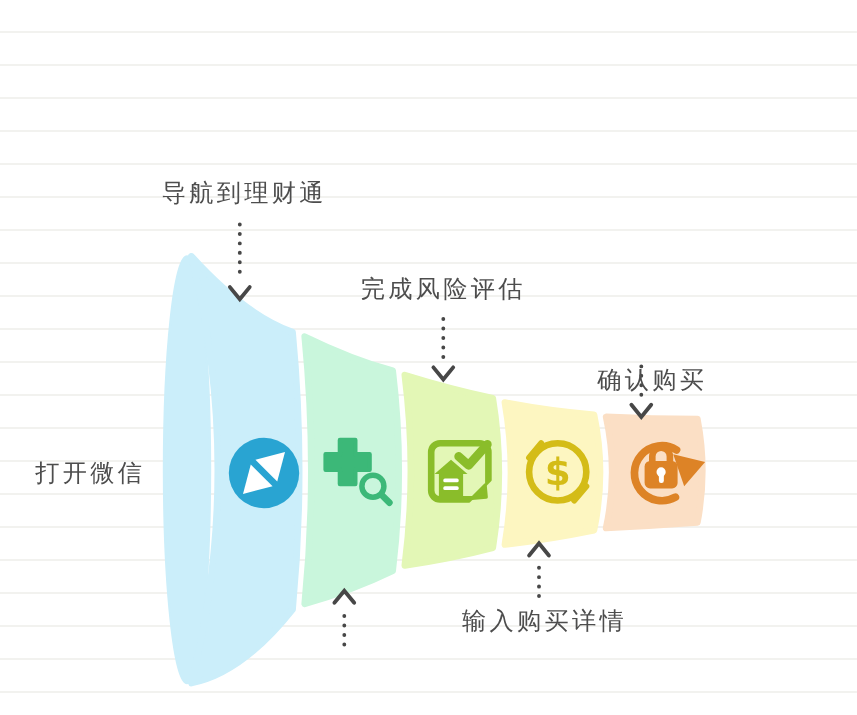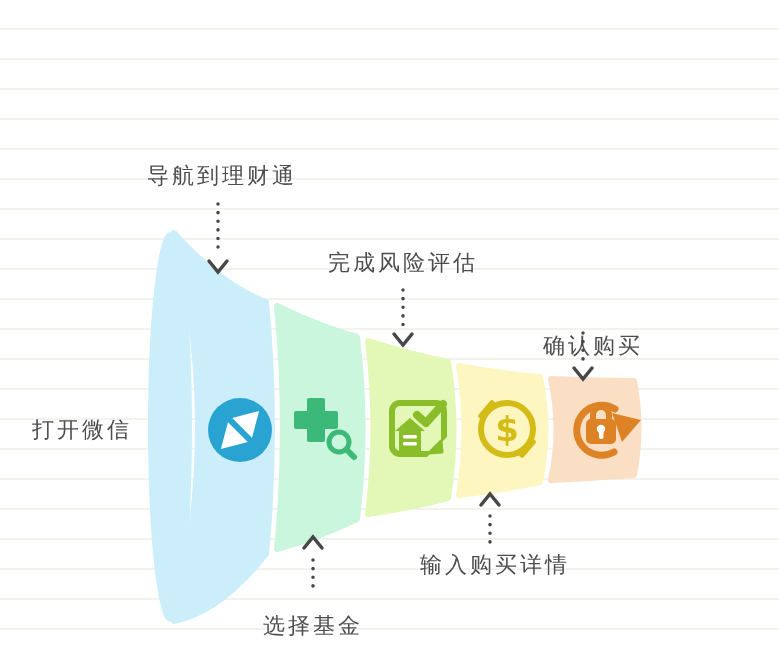--- a/index.html
+++ b/index.html
@@ -103,18 +103,17 @@
       </g>
       <g>
         <polyline points="304,548 313,537 322,548" stroke-linecap="round"></polyline>
         <line x1="313" y1="560" x2="313" y2="594" stroke-dasharray="0.1 8.5" stroke-linecap="round"></line>
       </g>
     </g>
   </svg>
 
   <div class="lbl" style="left:82px;top:430px;">打开微信</div>
   <div class="lbl" style="left:222px;top:176px;">导航到理财通</div>
-  <div class="lbl" style="left:313px;top:626px;">选择基金</div>
   <div class="lbl" style="left:403px;top:263px;">完成风险评估</div>
   <div class="lbl" style="left:495px;top:565px;font-family:Liberation Serif, serif;">输入购买详情</div>
   <div class="lbl" style="left:593px;top:308px;margin-top:38px;">确认购买</div>
 
 </div>
 
 </body></html>

